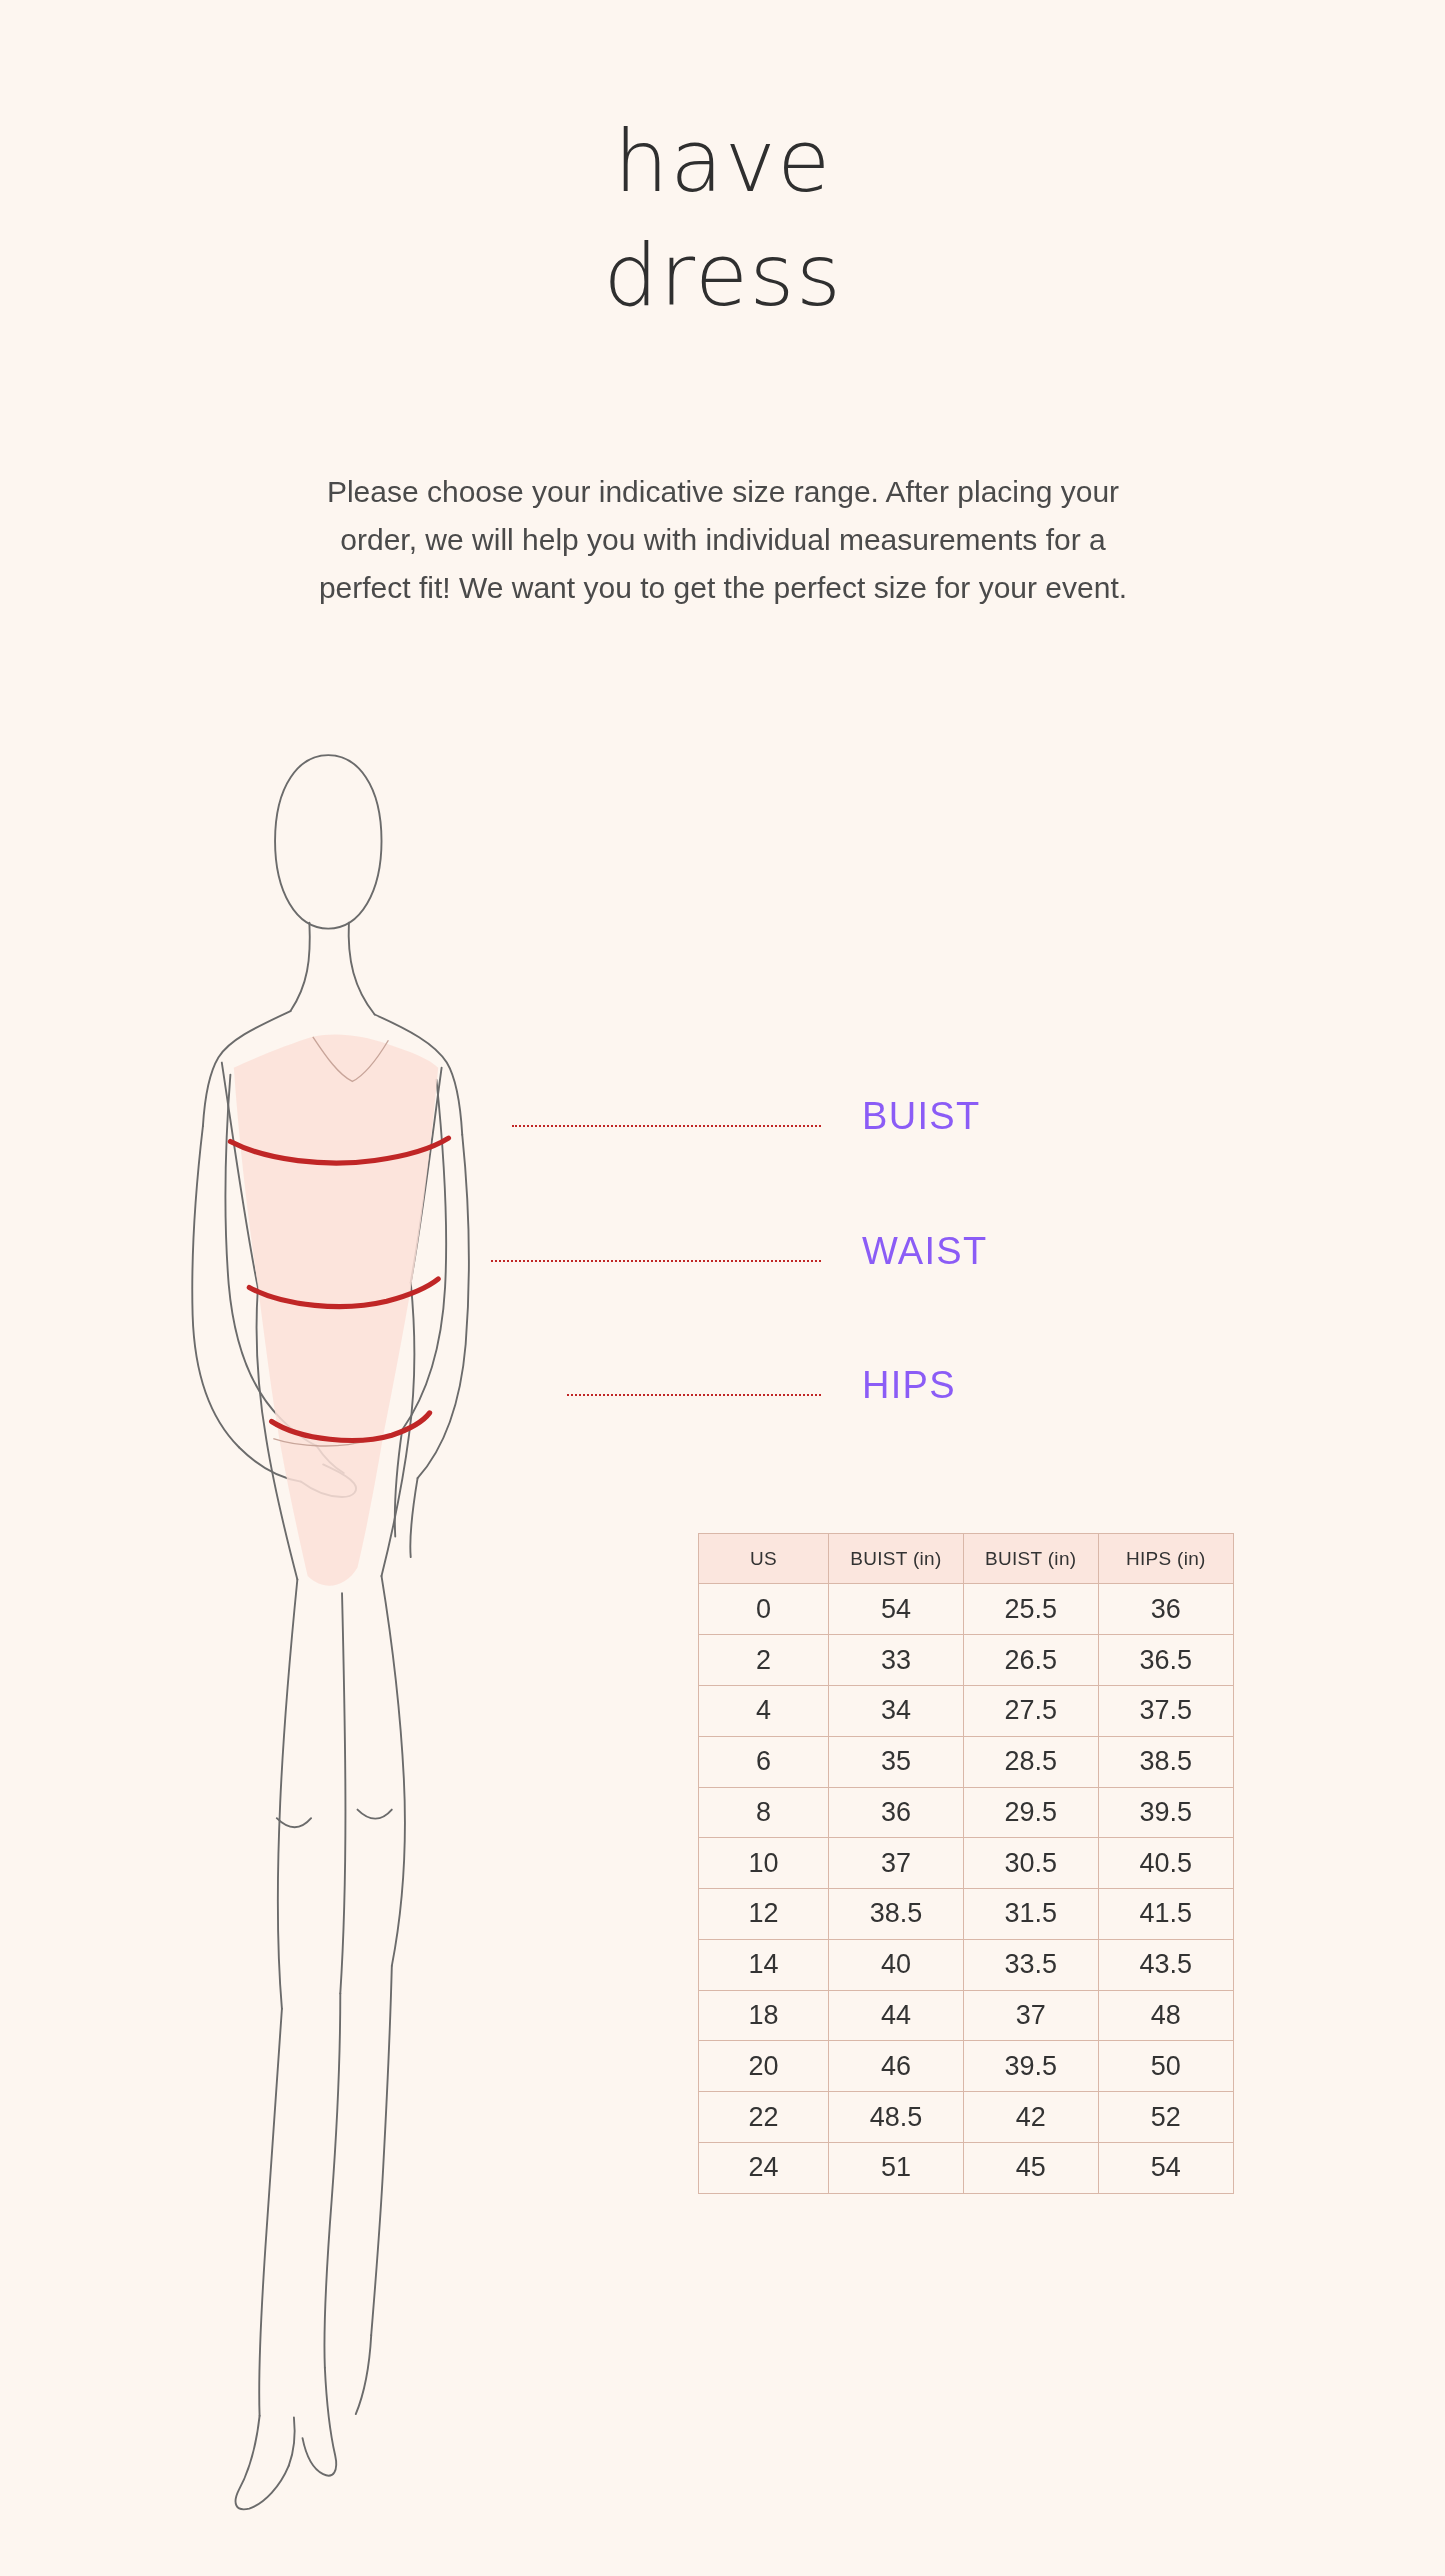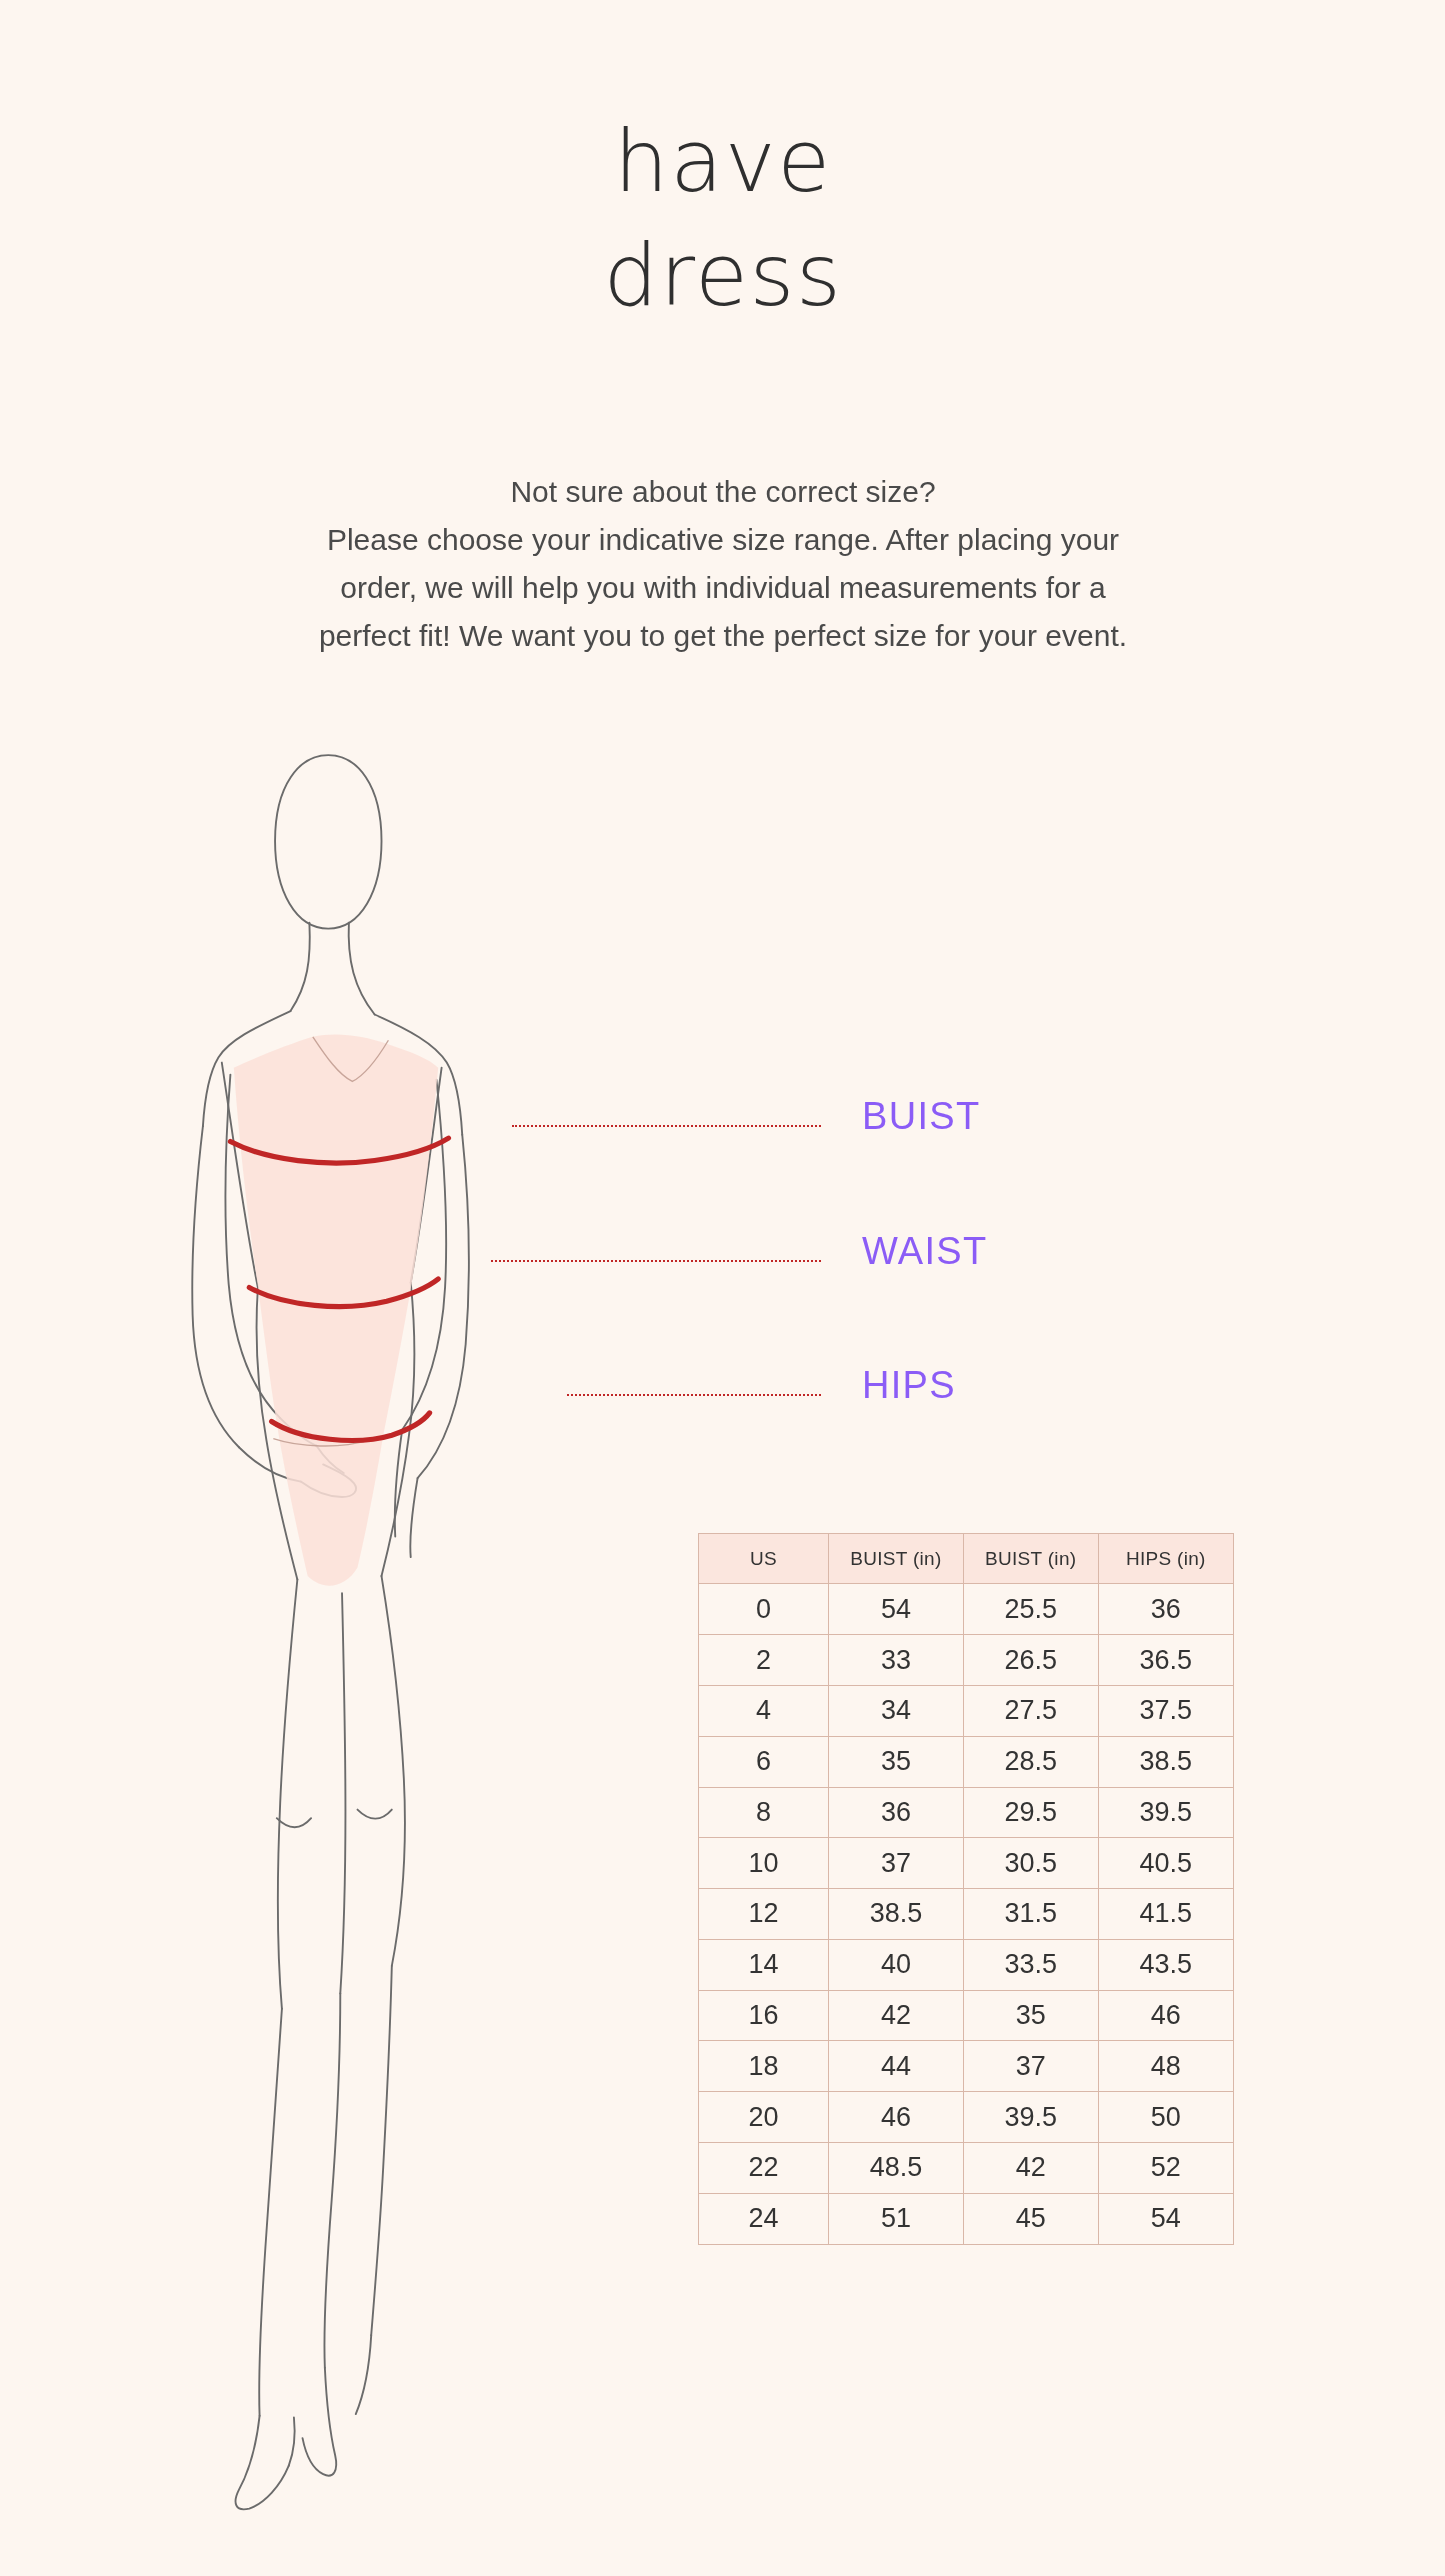--- a/index.html
+++ b/index.html
@@ -122,21 +122,20 @@
 <body>
 
 <div class="page">
 
   <div class="brand">
     <span class="brand-line brand-line-1">have</span>
     <span class="brand-line brand-line-2">dress</span>
   </div>
 
   <div class="intro">
-    <span>Not sure about the correct size?</span>
     <span>Please choose your indicative size range. After placing your</span>
     <span>order, we will help you with individual measurements for a</span>
     <span>perfect fit!  We want you to get the perfect size for your event.</span>
   </div>
 
   <div class="figure-wrap">
     <svg width="481" height="1786" viewBox="0 0 560 2080" fill="none" xmlns="http://www.w3.org/2000/svg">
       <g stroke="#6b6b6b" stroke-width="2.2" fill="none" stroke-linecap="round" stroke-linejoin="round">
 
         <path d="M170 120 C170 55 198 20 232 20 C266 20 294 55 294 120 C294 178 270 222 232 222 C194 222 170 178 170 120 Z"></path>
@@ -266,26 +265,20 @@
         <td>31.5</td>
         <td>41.5</td>
       </tr>
       <tr>
         <td>14</td>
         <td>40</td>
         <td>33.5</td>
         <td>43.5</td>
       </tr>
       <tr>
-        <td>16</td>
-        <td>42</td>
-        <td>35</td>
-        <td>46</td>
-      </tr>
-      <tr>
         <td>18</td>
         <td>44</td>
         <td>37</td>
         <td>48</td>
       </tr>
       <tr>
         <td>20</td>
         <td>46</td>
         <td>39.5</td>
         <td>50</td>

